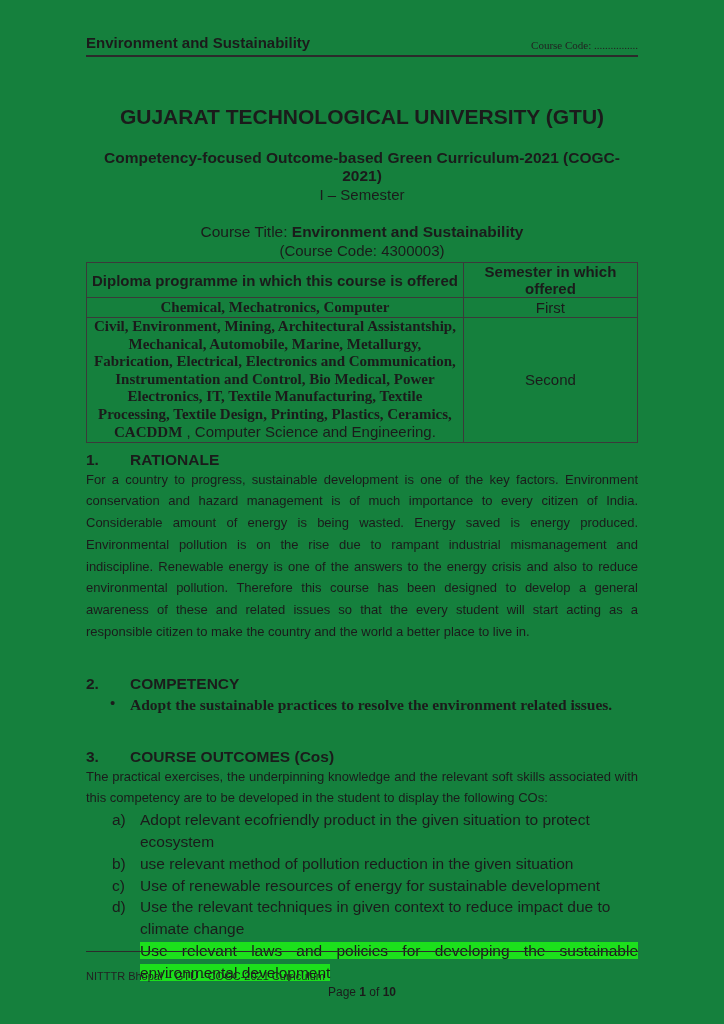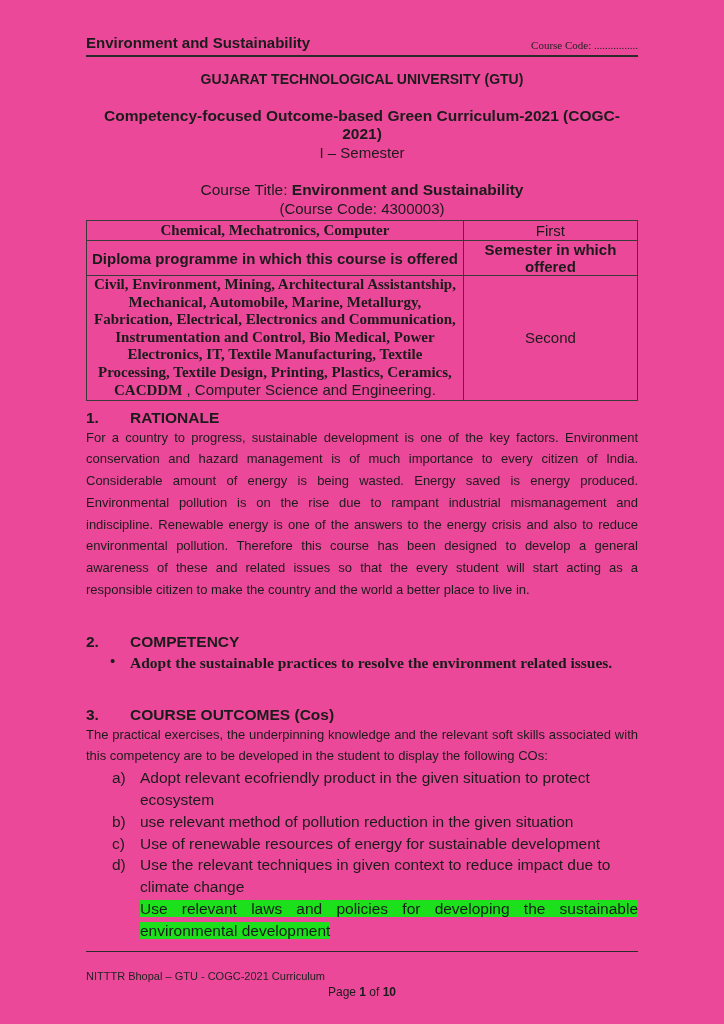--- a/index.html
+++ b/index.html
@@ -1,37 +1,37 @@
 <!DOCTYPE html>
 <html><head>
 <meta charset="utf-8">
 <style>
   * { margin:0; padding:0; box-sizing:border-box; }
   html,body { background:#ffffff; }
   .page {
     position:relative;
     width:724px; height:1024px;
-    background:#ec4899;
+    background:#15803d;
     font-family:"Liberation Sans", sans-serif;
     color:#1b1b1b;
     overflow:hidden;
   }
   .content { padding:34px 86px 0 86px; }
 
   
   .doc-header {
     display:flex; justify-content:space-between; align-items:flex-end;
     border-bottom:2px solid #2b2b2b; padding-bottom:4px;
   }
   .doc-header .left { font-weight:bold; font-size:15px; }
   .doc-header .right { font-family:"Liberation Serif", serif; font-size:11px; color:#222; }
 
   
   .title-block { text-align:center; }
-  .t-univ { margin-top:14px; font-weight:bold; font-size:14px; }
+  .t-univ { margin-top:48px; font-weight:bold; font-size:21px; }
   .t-curr { margin-top:20px; font-weight:bold; font-size:15.5px; }
   .t-sem  { margin-top:1px; font-size:15px; }
   .t-course { margin-top:20px; font-size:15.5px; }
   .t-course b { font-weight:bold; }
   .t-code { margin-top:1px; font-size:15px; }
 
   
   table { border-collapse:collapse; width:100%; }
   .offered-table { margin-top:3px; }
   .offered-table td, .offered-table th {
@@ -97,26 +97,26 @@
       <div class="t-code">(Course Code: 4300003)</div>
     </div>
 
     <table class="offered-table">
       <colgroup>
           <col style="width:68.4%">
           <col style="width:31.6%">
         </colgroup>
       <tbody>
           <tr>
+        <th>Diploma programme in which this course is offered</th>
+        <th>Semester in which offered</th>
+      </tr>
+      <tr>
         <td class="row-serif-bold">Chemical, Mechatronics, Computer</td>
         <td class="sem-cell">First</td>
-      </tr>
-      <tr>
-        <th>Diploma programme in which this course is offered</th>
-        <th>Semester in which offered</th>
       </tr>
       <tr>
         <td class="prog-cell"><span>Civil, Environment, Mining, Architectural Assistantship, Mechanical, Automobile, Marine, Metallurgy, Fabrication, Electrical, Electronics and Communication, Instrumentation and Control, Bio Medical, Power Electronics, IT, Textile Manufacturing, Textile Processing, Textile Design, Printing, Plastics, Ceramics, CACDDM</span><span class="tail"> , Computer Science and Engineering.</span></td>
         <td class="sem-cell">Second</td>
       </tr>
     </tbody>
       </table>
 
     <div class="sec-head">
       <span class="num">1.</span>

